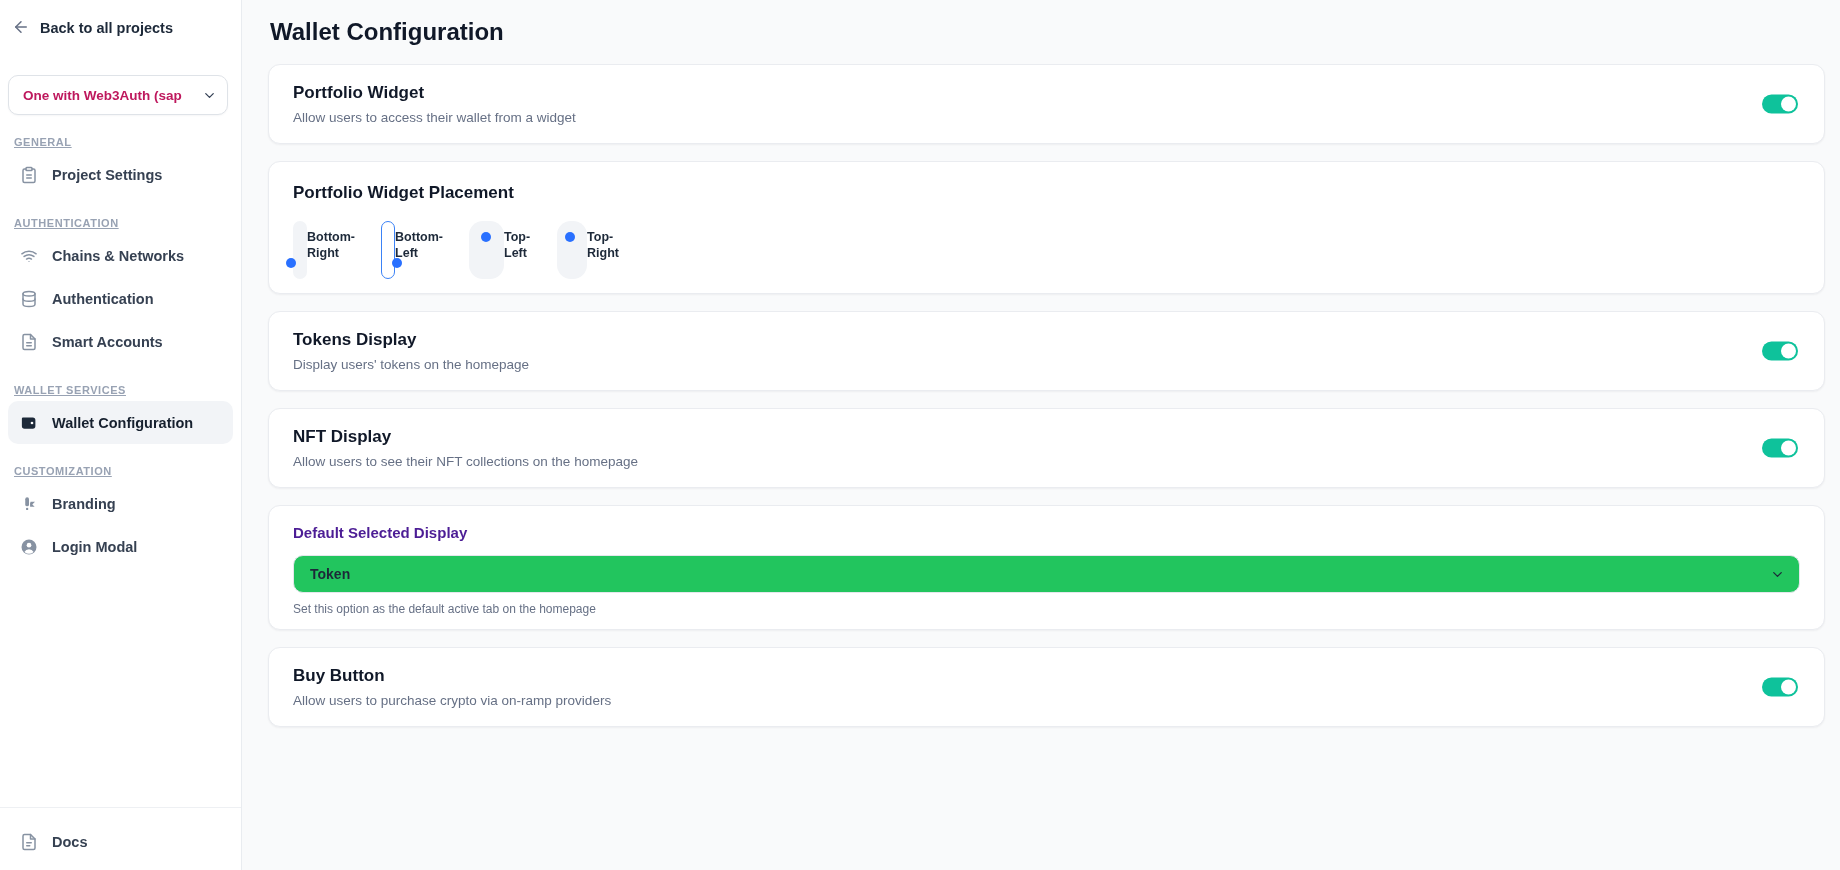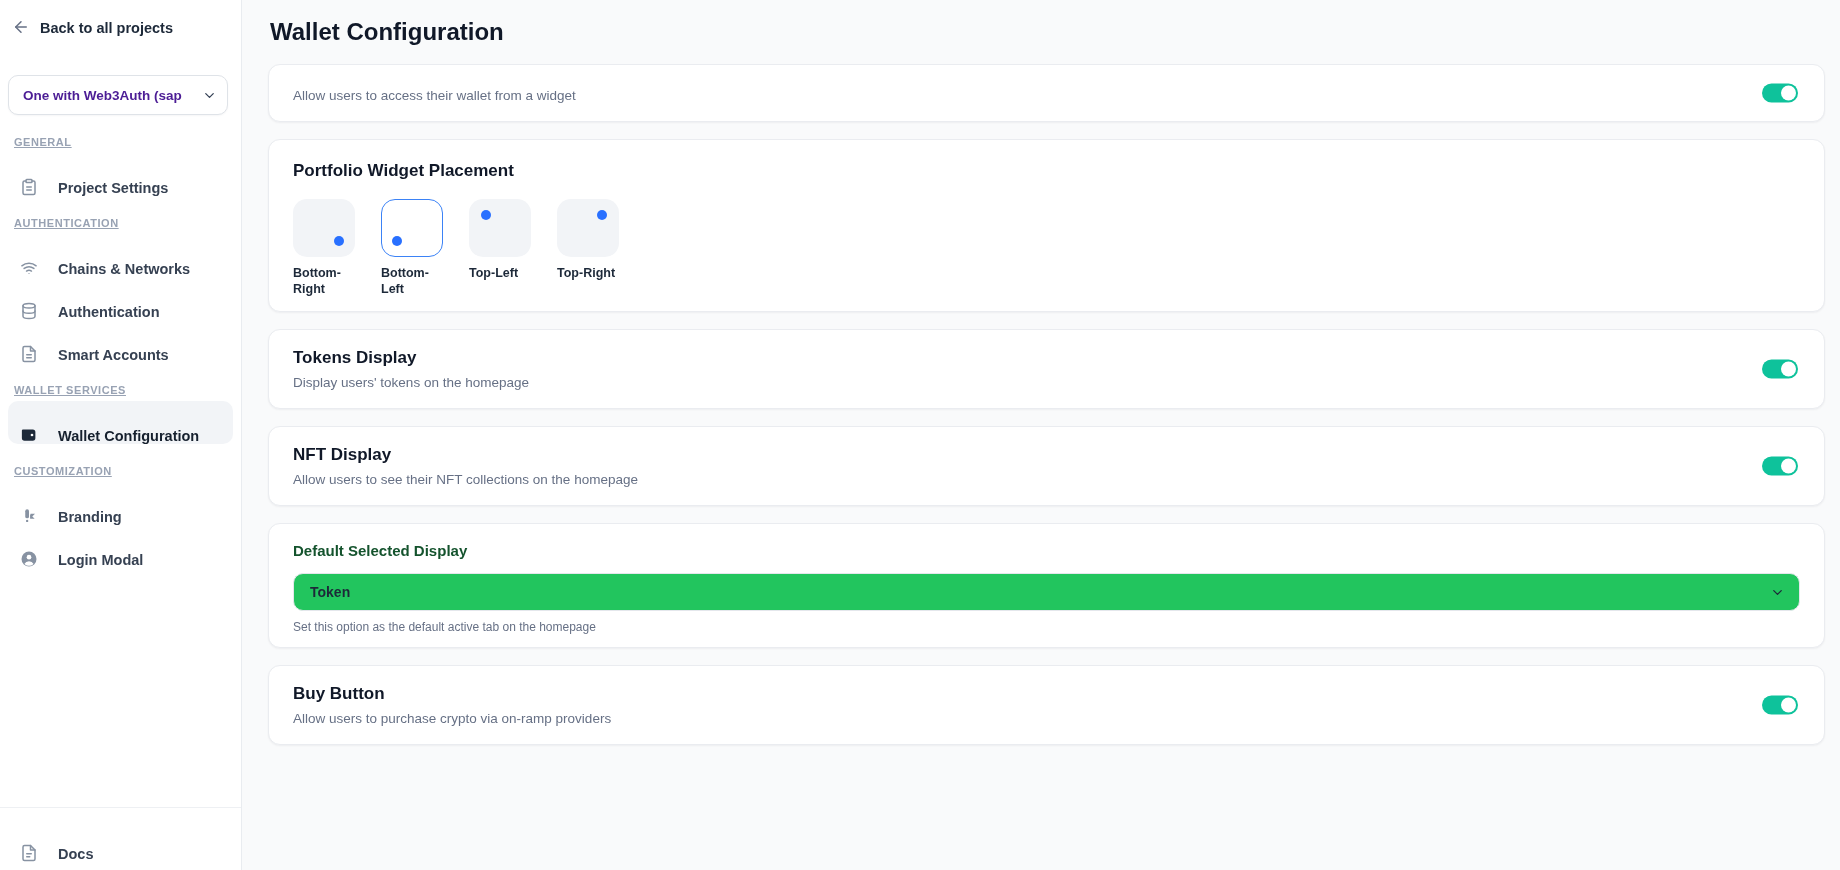--- a/index.html
+++ b/index.html
@@ -31,40 +31,40 @@
   .back-row .icon { color:#667085; }
   .project-select {
     margin-top:39px;
     height:40px;
     width:220px;
     background:#fff;
     border:1px solid #dfe3e8;
     border-radius:10px;
     display:flex; align-items:center;
     padding:0 10px 0 14px;
-    font-size:13.5px; font-weight:600; color:#4c1d95;
+    font-size:13.5px; font-weight:600; color:#be185d;
     cursor:pointer;
     box-shadow:0 1px 2px rgba(16,24,40,.04);
   }
   .project-select .ps-text {
     flex:1 1 auto; overflow:hidden; white-space:nowrap;
     text-align:left;
   }
   .project-select .icon { color:#344054; margin-left:4px; }
 
   .nav { display:flex; flex-direction:column; }
   .nav-header {
     font-size:11px; font-weight:700; letter-spacing:.05em;
     color:#98a2b3; text-transform:uppercase;
     margin:21px 6px 5px 6px;
     text-decoration:underline;
   }
   .nav-item {
     height:43px; border-radius:10px;
-    display:flex; align-items:flex-end; gap:20px;
+    display:flex; align-items:center; gap:14px;
     padding:0 12px;
     font-size:14.5px; font-weight:600; color:#364152;
     cursor:pointer;
   }
   .nav-item .icon { color:#8792a2; }
   .nav-item.active { background:#f2f4f7; color:#16202e; font-weight:700; }
   .nav-item.active .icon { color:#1d2939; }
 
   .sidebar-footer { margin-top:auto; padding-bottom:8px; }
   .sidebar-divider { border-top:1px solid #eef0f3; margin:0 -8px 14px -8px; }
@@ -99,21 +99,21 @@
   }
   .toggle .knob {
     position:absolute; top:2px; right:2px;
     width:15px; height:15px; border-radius:50%;
     background:#fff;
   }
 
   
   .card.placement { padding:20px 24px 14px 24px; }
   .placement-row { display:flex; gap:26px; margin-top:17px; }
-  .opt { display:flex; flex-direction:column; cursor:pointer; width:62px; }
+  .opt { display:flex; flex-direction:row; cursor:pointer; width:62px; }
   .sq {
     width:62px; height:58px; border-radius:14px;
     background:#f2f4f7; position:relative;
     border:1.5px solid transparent;
   }
   .sq.sel { background:#ffffff; border:1.5px solid var(--accent-blue-border, #3b82f6); }
   .dot {
     position:absolute; width:10px; height:10px; border-radius:50%;
     background:var(--accent-blue, #2970ff);
   }
@@ -121,21 +121,21 @@
   .dot.bottom-left  { left:10px;  bottom:10px; }
   .dot.top-left     { left:11px;  top:10px; }
   .dot.top-right    { right:11px; top:10px; }
   .opt-label {
     margin-top:8px; font-size:12.5px; font-weight:600; color:#1d2939;
     line-height:16px;
   }
 
   
   .card.select-card { padding:17px 24px 12px 24px; }
-  .select-label { font-size:15px; font-weight:700; color:#14532d; line-height:20px; }
+  .select-label { font-size:15px; font-weight:700; color:#4c1d95; line-height:20px; }
   .select-box {
     margin-top:12px; height:38px;
     background:#22c55e;
     border:1px solid #e4e7ec;
     border-radius:10px;
     display:flex; align-items:center;
     padding:0 14px 0 16px;
     font-size:14px; font-weight:600; color:#1d2939;
     cursor:pointer;
   }
@@ -258,20 +258,21 @@
           <span>Docs</span>
         </div>
       </div>
   </div>
 </aside>
 
 <main class="main">
   <h1 class="page-title">Wallet Configuration</h1>
   <div class="cards" id="cards">
       <section class="card">
+        <div class="card-title">Portfolio Widget</div>
         <div class="card-sub">Allow users to access their wallet from a widget</div>
         <div class="toggle on">
           <div class="knob"></div>
         </div>
       </section>
       <section class="card placement">
         <div class="card-title">Portfolio Widget Placement</div>
         <div class="placement-row">
           <div class="opt">
             <div class="sq">

